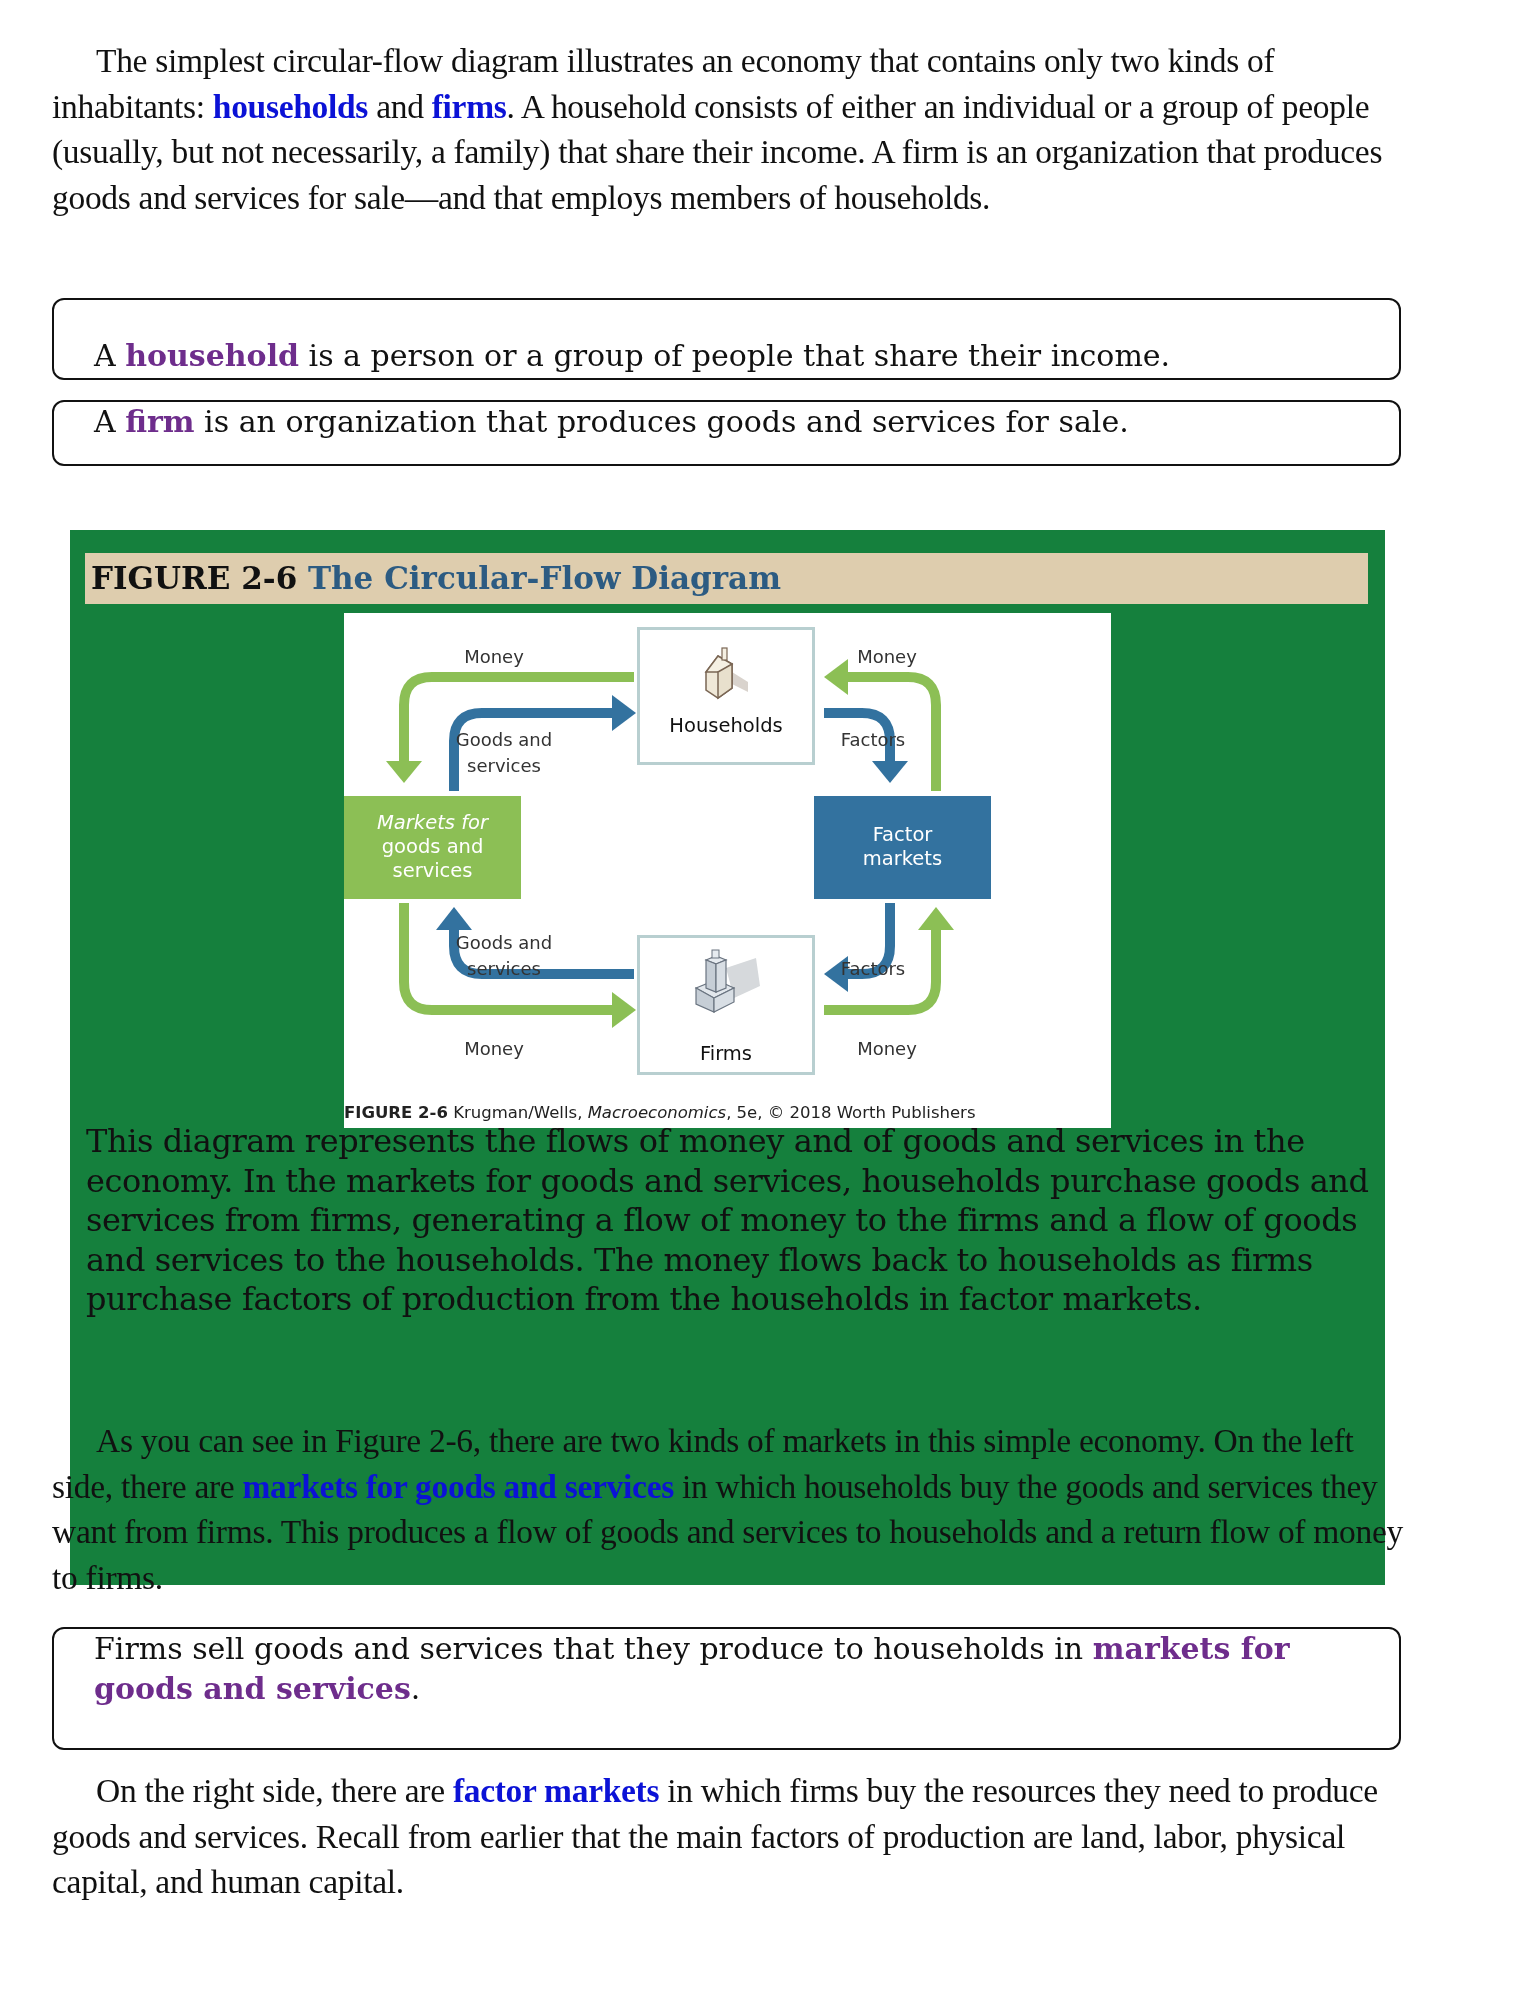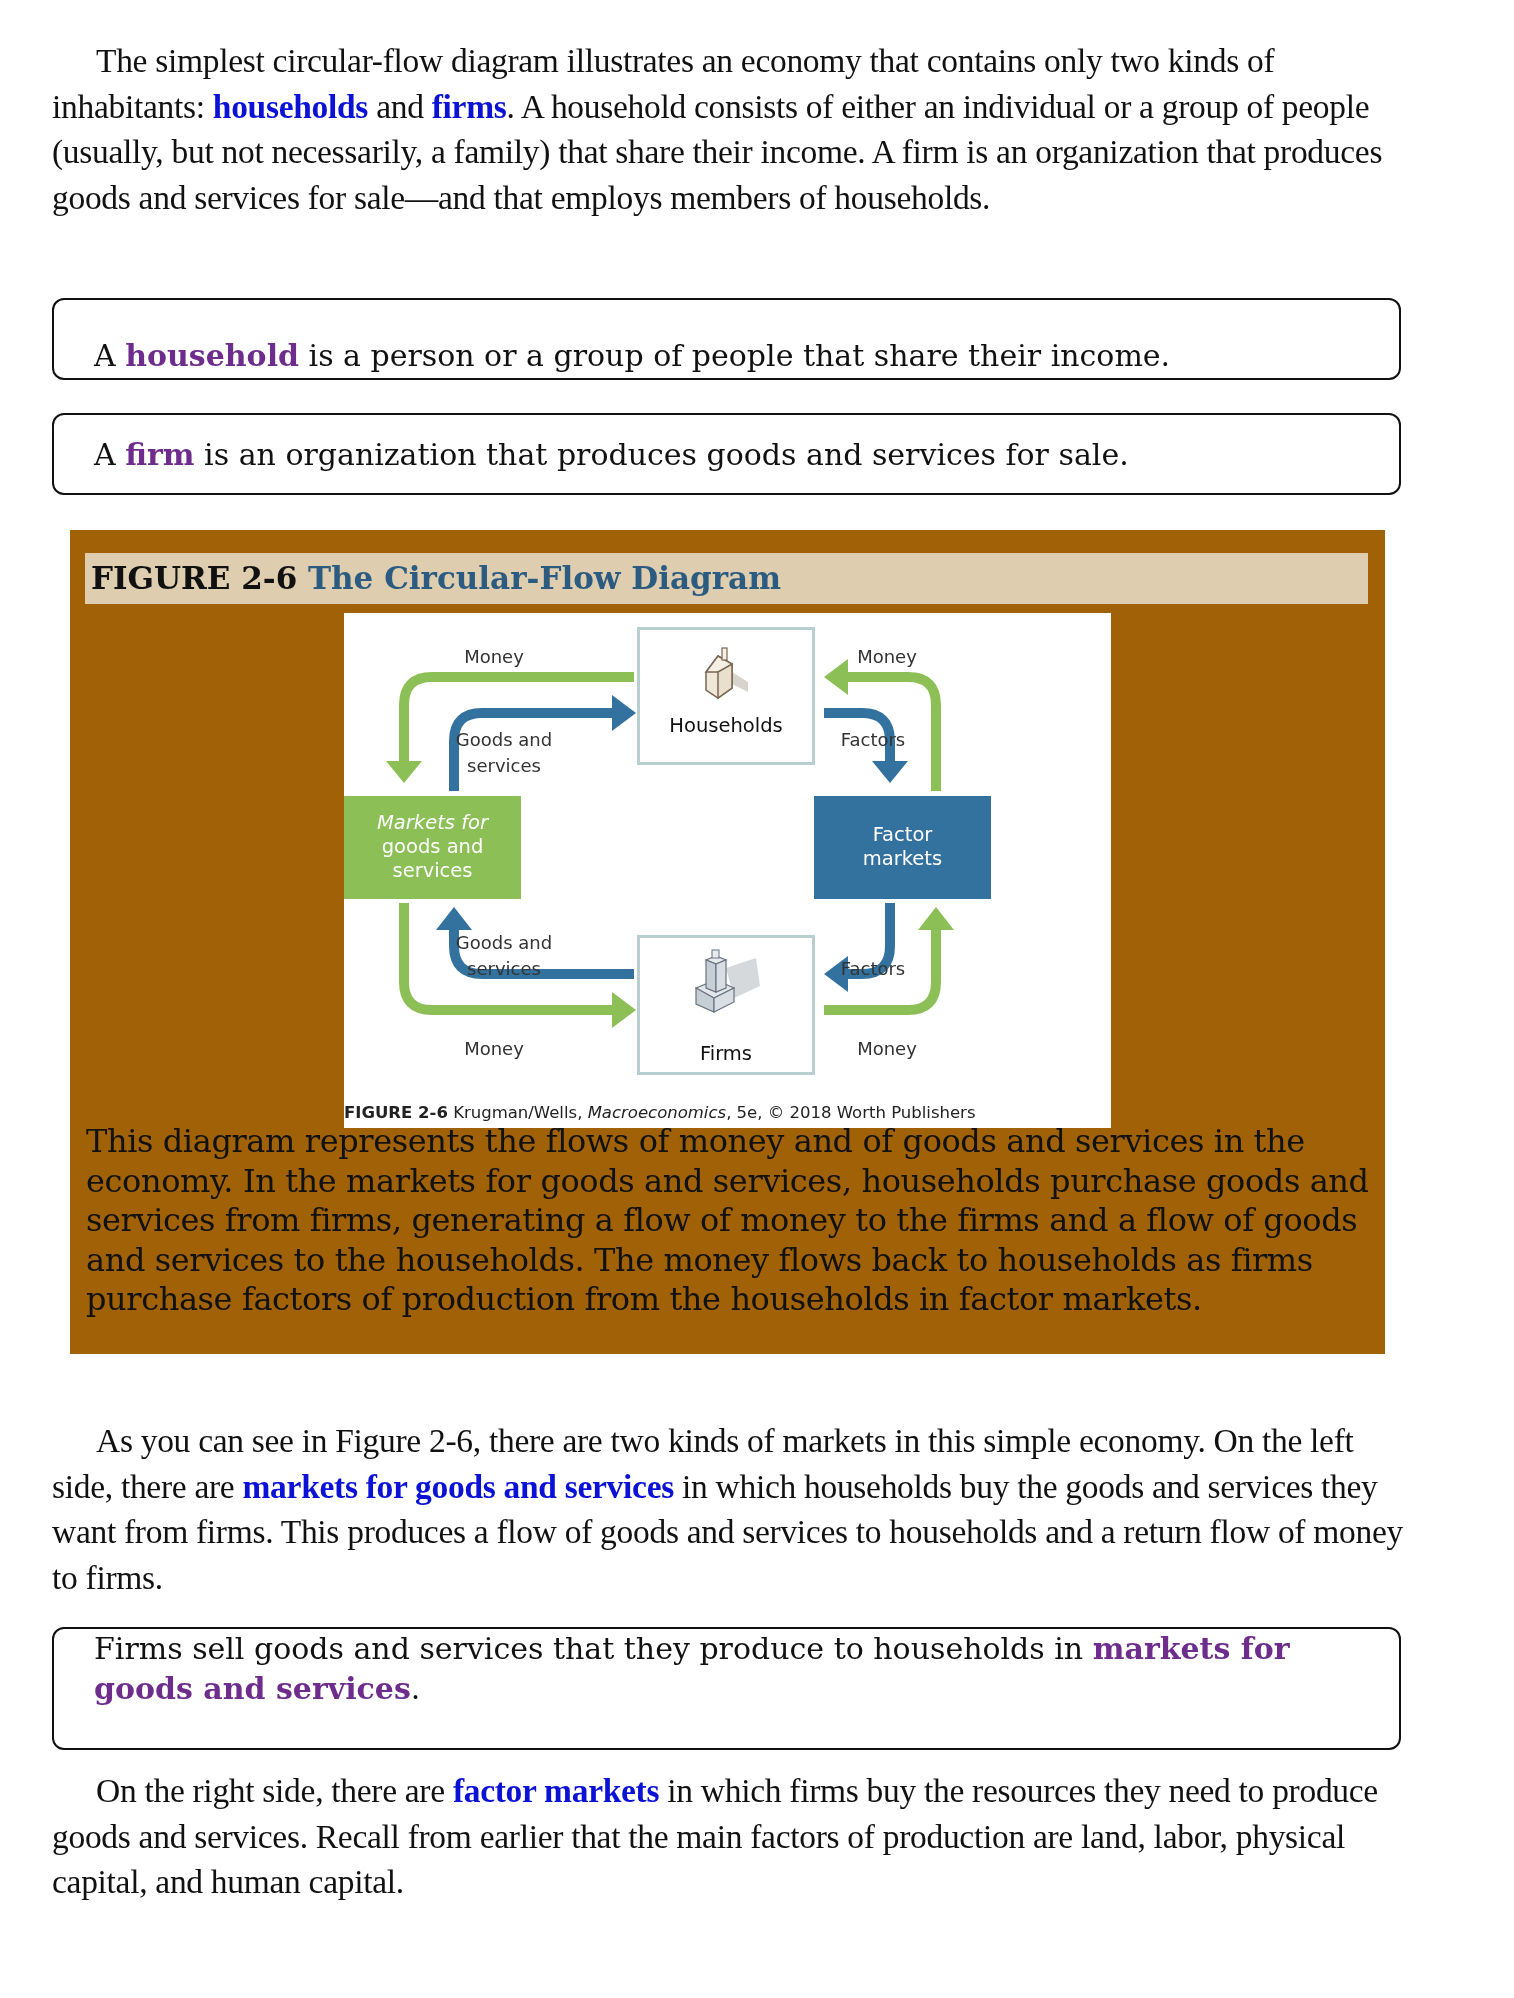--- a/index.html
+++ b/index.html
@@ -4,21 +4,21 @@
 <style>
   html, body { margin: 0; padding: 0; background: #ffffff; }
   body { width: 1514px; height: 1998px; position: relative; overflow: hidden;
          font-family: "DejaVu Serif", "Liberation Serif", serif; color: #111; }
   .para { position: absolute; left: 52px; width: 1360px; font-size: 33.5px; line-height: 45.5px; margin: 0; letter-spacing: -0.3px; font-family: Liberation Serif, serif; }
   .para .indent { display: inline-block; width: 44px; }
   .kw-blue { color: #0b12d6; font-weight: bold; }
   .kw-purple { color: #6e2d8c; font-weight: bold; }
   .defbox { position: absolute; left: 52px; width: 1349px; border: 2.5px solid #111; border-radius: 12px; box-sizing: border-box;
             font-size: 30px; line-height: 40px; padding: 0 40px; }
-  .figure { position: absolute; left: 70px; top: 530px; width: 1315px; height: 824px; background: #a16207; }
+  .figure { position: absolute; left: 70px; top: 530px; width: 1315px; height: 1055px; background: #15803d; }
   .fig-title { position: absolute; left: 15px; top: 23px; width: 1283px; height: 51px; background: #decdae;
                font-size: 31px; font-weight: bold; line-height: 51px; padding-left: 6px; box-sizing: border-box; }
   .fig-title .num { color: #111; }
   .fig-title .name { color: #2c5b82; }
   .diagram { position: absolute; left: 274px; top: 83px; width: 767px; height: 515px; background: #ffffff; }
   .diagram svg { position: absolute; left: 0; top: 0; }
   .dlabel { position: absolute; font-family: "DejaVu Sans", "Liberation Sans", sans-serif; font-size: 18px; color: #333; text-align: center; line-height: 22px; margin-top: 7px; }
   .box-node { position: absolute; box-sizing: border-box; }
   .hh-box { left: 293px; top: 14px; width: 178px; height: 138px; border: 3px solid #b8cfd0; background: #fff; }
   .firm-box { left: 293px; top: 322px; width: 178px; height: 140px; border: 3px solid #b8cfd0; background: #fff; }
@@ -34,21 +34,21 @@
 <body>
 
 <p class="para" style="top:38px;">
   <span class="indent"></span><span>The simplest circular-flow diagram illustrates an economy that contains only two kinds of inhabitants: </span><span class="kw-blue">households</span><span> and </span><span class="kw-blue">firms</span><span>. A household consists of either an individual or a group of people (usually, but not necessarily, a family) that share their income. A firm is an organization that produces goods and services for sale—and that employs members of households.</span>
 </p>
 
 <div class="defbox" style="top:298px; height:82px; padding-top:36px;">
   <span>A </span><span class="kw-purple">household</span><span> is a person or a group of people that share their income.</span>
 </div>
 
-<div class="defbox" style="top:413px; height:82px; padding-top:20px;">
+<div class="defbox" style="top:400px; height:66px; ">
   <span>A </span><span class="kw-purple">firm</span><span> is an organization that produces goods and services for sale.</span>
 </div>
 
 <div class="figure">
   <div class="fig-title">
     <span class="num">FIGURE 2-6</span>
     <span class="name">The Circular-Flow Diagram</span>
   </div>
 
   <div class="diagram">

